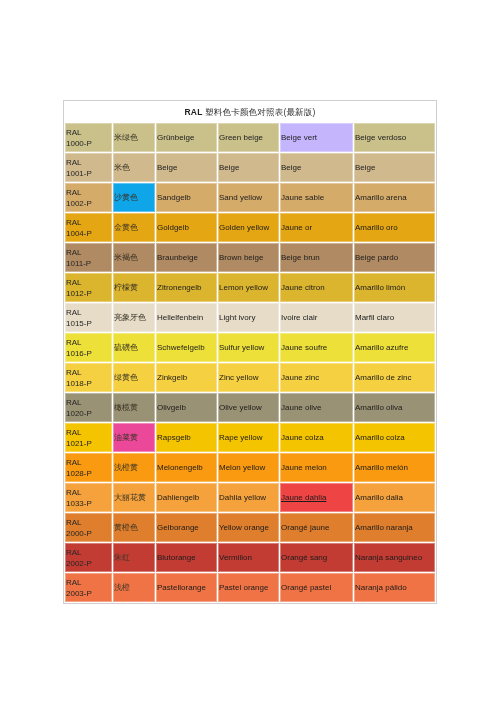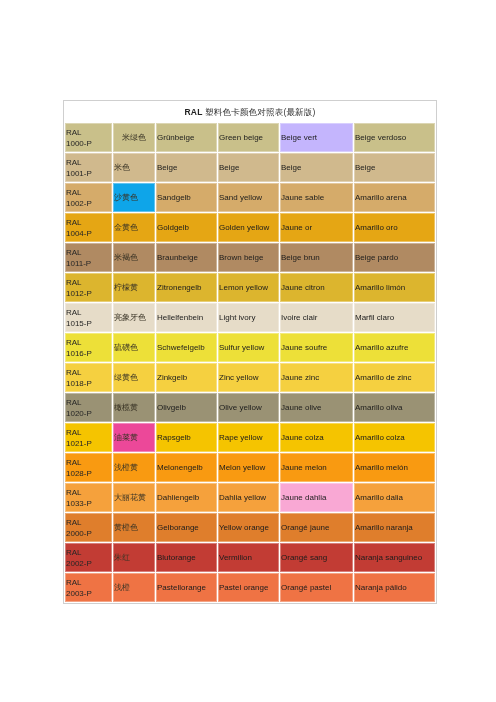--- a/index.html
+++ b/index.html
@@ -114,21 +114,21 @@
       </colgroup>
       <tbody>
         <tr>
           <td class="title-cell" colspan="6"><span class="ral-mark">RAL</span><span> 塑料色卡颜色对照表(最新版)</span></td>
         </tr>
       <tr class="datarow">
             <td class="code" style="background: rgb(201, 192, 138);">
               <span class="code-line">RAL</span>
               <span class="code-line">1000-P</span>
             </td>
-            <td class="cn" style="background: rgb(201, 192, 138); text-align: center;">米绿色</td>
+            <td class="cn" style="background: rgb(201, 192, 138);">米绿色</td>
             <td class="lang" style="background: rgb(201, 192, 138);">Grünbeige</td>
             <td class="lang" style="background: rgb(201, 192, 138);">Green beige</td>
             <td class="lang" style="background: #c4b5fd;">Beige vert</td>
             <td class="lang" style="background: rgb(201, 192, 138);">Beige verdoso</td>
           </tr>
           <tr class="datarow">
             <td class="code" style="background: rgb(208, 185, 141);">
               <span class="code-line">RAL</span>
               <span class="code-line">1001-P</span>
             </td>
@@ -249,21 +249,21 @@
             <td class="lang" style="background: rgb(249, 154, 17);">Amarillo melón</td>
           </tr>
           <tr class="datarow">
             <td class="code" style="background: rgb(245, 161, 60);">
               <span class="code-line">RAL</span>
               <span class="code-line">1033-P</span>
             </td>
             <td class="cn" style="background: rgb(245, 161, 60);">大丽花黄</td>
             <td class="lang" style="background: rgb(245, 161, 60);">Dahliengelb</td>
             <td class="lang" style="background: rgb(245, 161, 60);">Dahlia yellow</td>
-            <td class="lang" style="background: #f9a8d4;">Jaune dahlia</td>
+            <td class="lang" style="background: #ef4444; text-decoration: underline;">Jaune dahlia</td>
             <td class="lang" style="background: rgb(245, 161, 60);">Amarillo dalia</td>
           </tr>
           <tr class="datarow">
             <td class="code" style="background: rgb(223, 126, 44);">
               <span class="code-line">RAL</span>
               <span class="code-line">2000-P</span>
             </td>
             <td class="cn" style="background: rgb(223, 126, 44);">黄橙色</td>
             <td class="lang" style="background: rgb(223, 126, 44);">Gelborange</td>
             <td class="lang" style="background: rgb(223, 126, 44);">Yellow orange</td>

